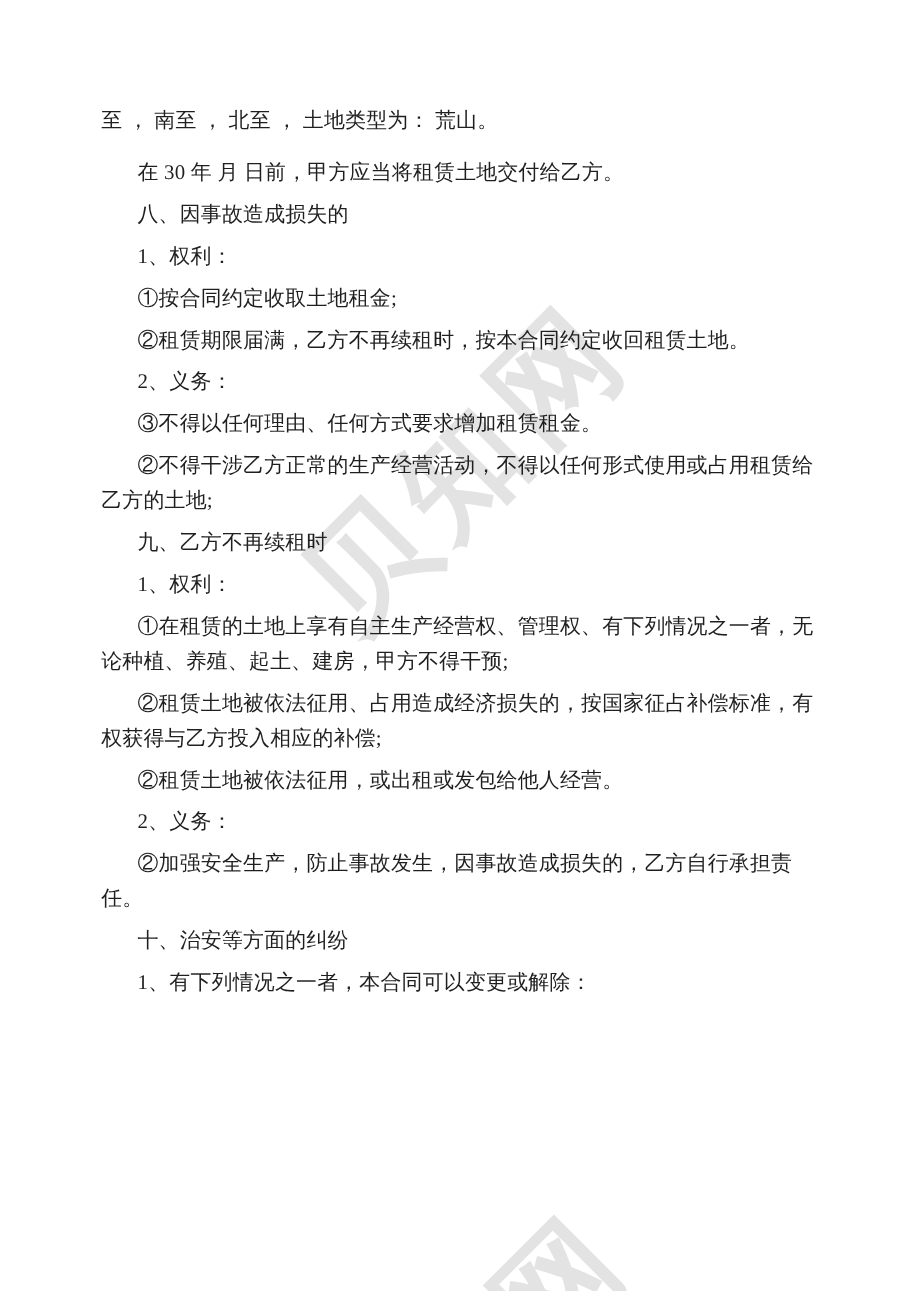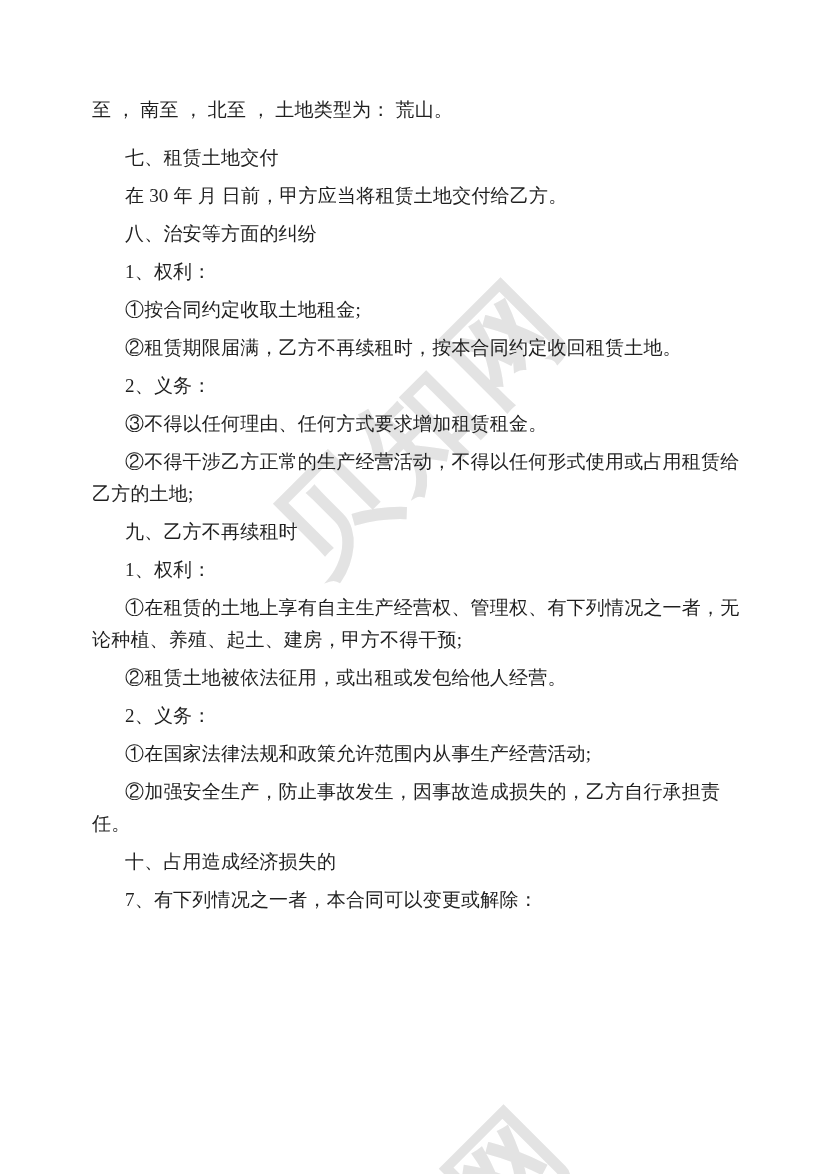--- a/index.html
+++ b/index.html
@@ -55,33 +55,32 @@
 </head>
 <body>
 
 <div class="page">
 
   <div class="watermark wm-center">贝知网</div>
   <div class="watermark wm-bottom">贝知网</div>
 
   <div class="content">
     <p class="no-indent gap-after">至 ， 南至 ， 北至 ， 土地类型为： 荒山。</p>
-    <p>七、租赁土地交付</p>
     <p>在 30 年 月 日前，甲方应当将租赁土地交付给乙方。</p>
-    <p>八、治安等方面的纠纷</p>
+    <p>八、因事故造成损失的</p>
     <p>1、权利：</p>
     <p>①按合同约定收取土地租金;</p>
     <p>②租赁期限届满，乙方不再续租时，按本合同约定收回租赁土地。</p>
     <p>2、义务：</p>
     <p>③不得以任何理由、任何方式要求增加租赁租金。</p>
     <p>②不得干涉乙方正常的生产经营活动，不得以任何形式使用或占用租赁给乙方的土地;</p>
     <p>九、乙方不再续租时</p>
     <p>1、权利：</p>
     <p>①在租赁的土地上享有自主生产经营权、管理权、有下列情况之一者，无论种植、养殖、起土、建房，甲方不得干预;</p>
+    <p>②租赁土地被依法征用、占用造成经济损失的，按国家征占补偿标准，有权获得与乙方投入相应的补偿;</p>
     <p>②租赁土地被依法征用，或出租或发包给他人经营。</p>
     <p>2、义务：</p>
-    <p>①在国家法律法规和政策允许范围内从事生产经营活动;</p>
     <p>②加强安全生产，防止事故发生，因事故造成损失的，乙方自行承担责任。</p>
-    <p>十、占用造成经济损失的</p>
-    <p>7、有下列情况之一者，本合同可以变更或解除：</p>
+    <p>十、治安等方面的纠纷</p>
+    <p>1、有下列情况之一者，本合同可以变更或解除：</p>
   </div>
 
 </div>
 
 </body></html>

